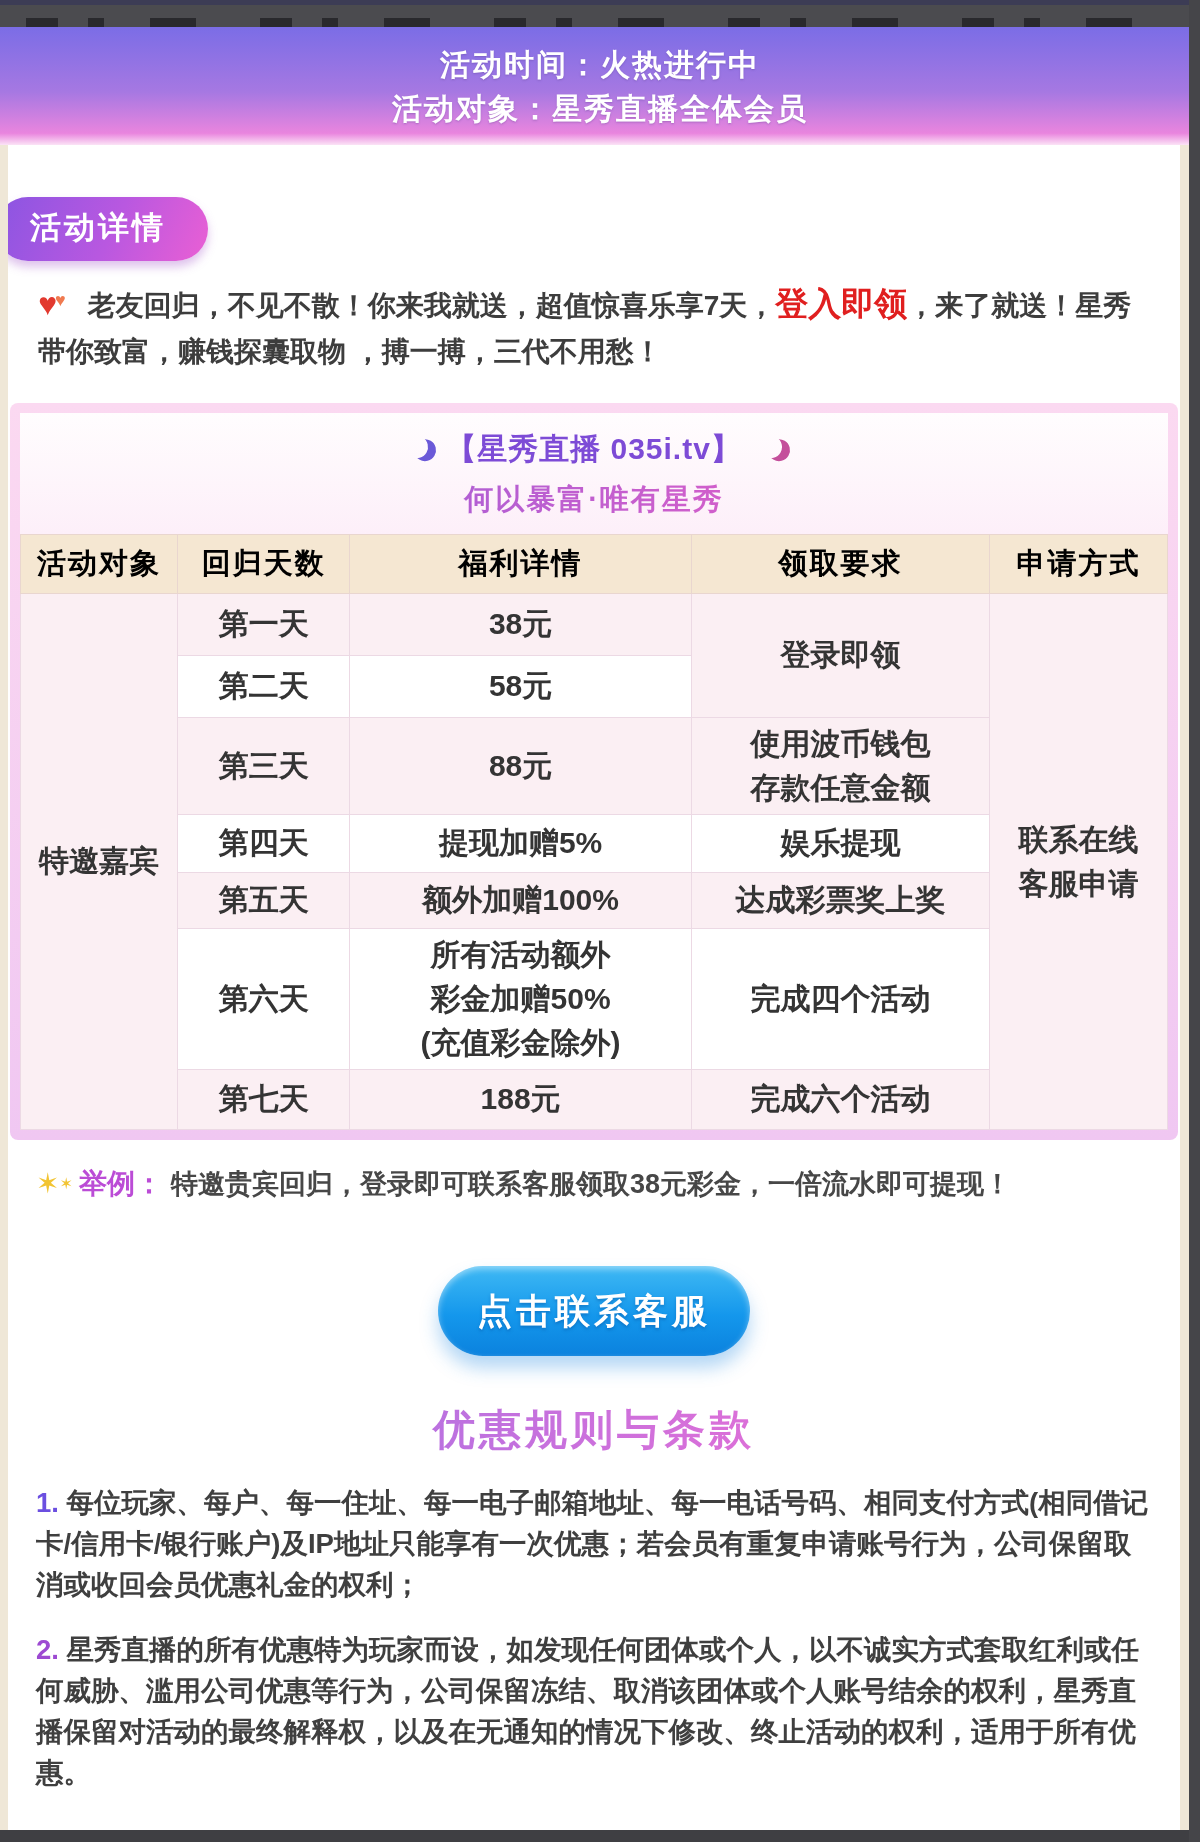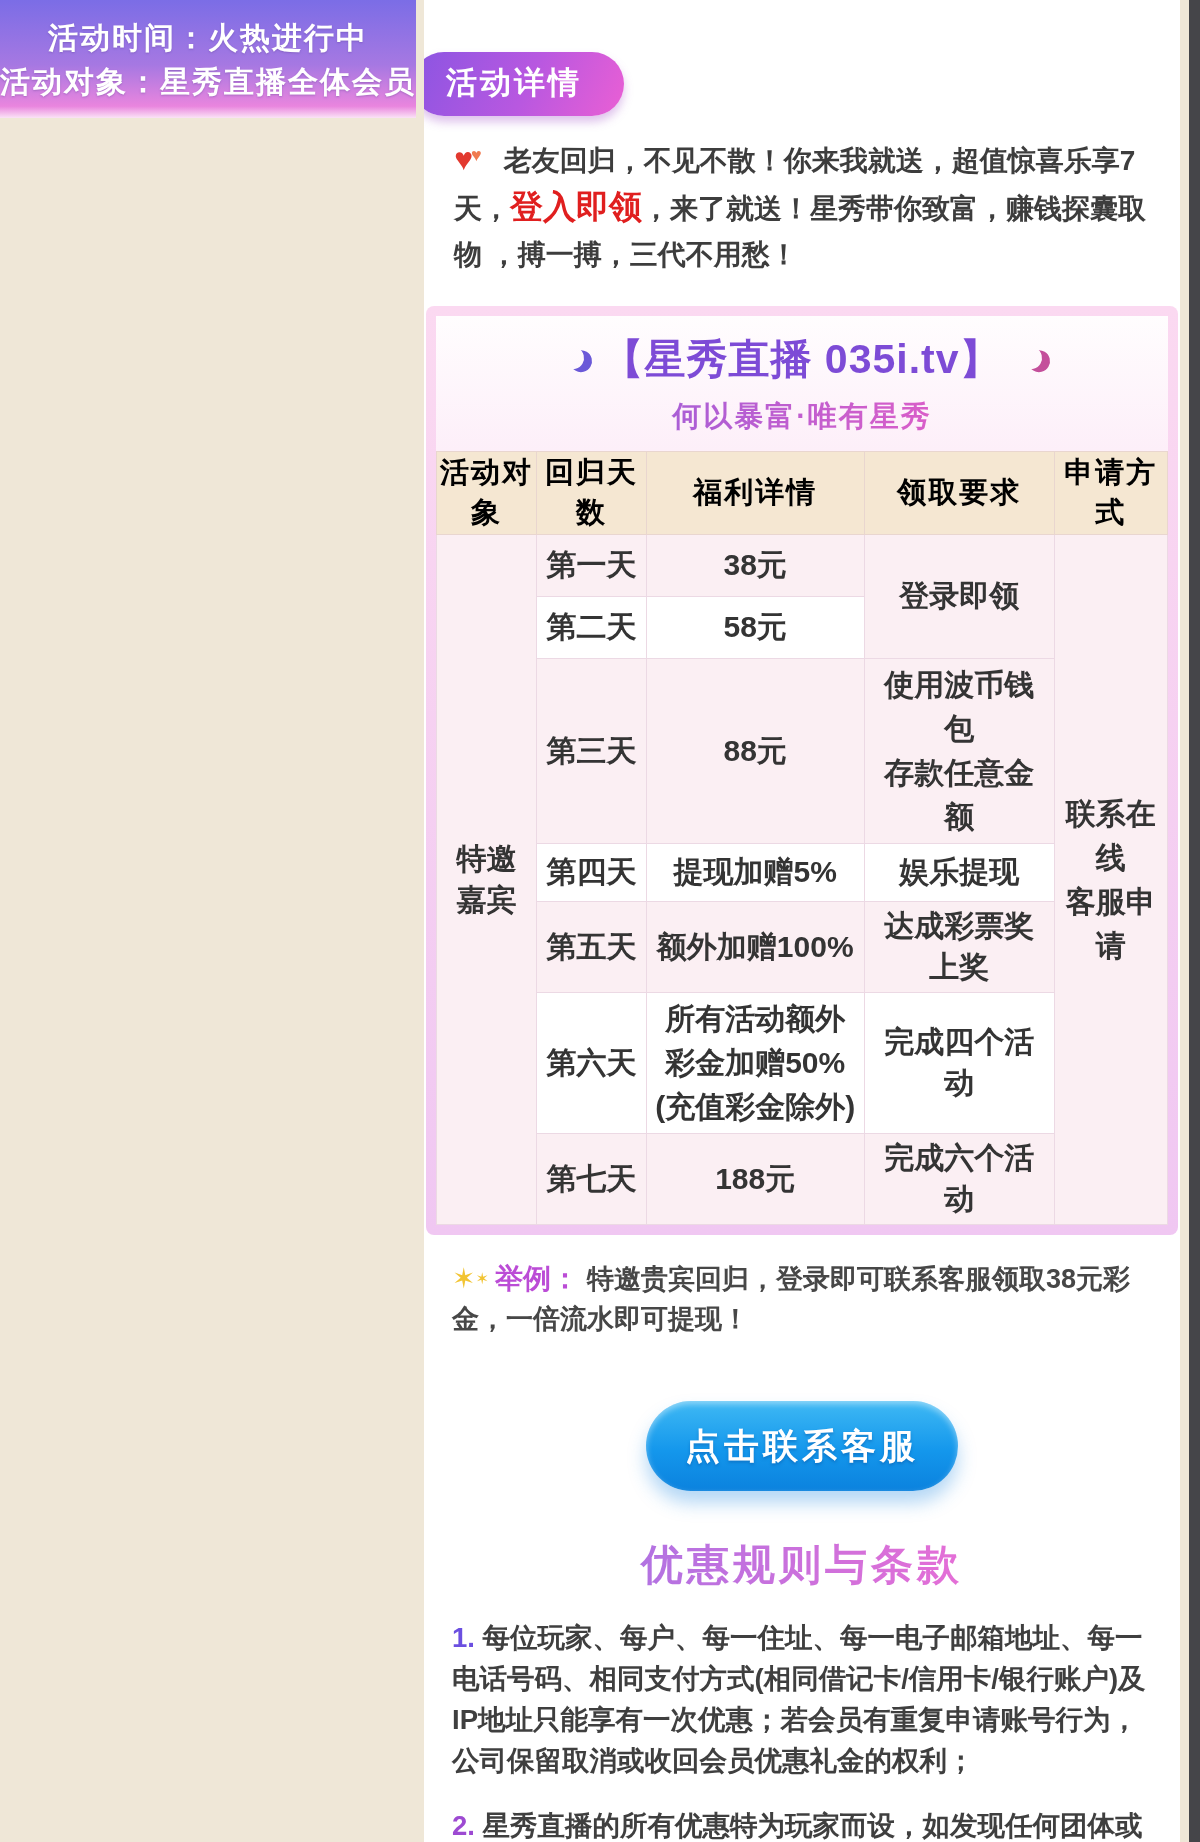--- a/index.html
+++ b/index.html
@@ -5,21 +5,21 @@
   html,body{margin:0;padding:0;}
   body{
     width:1200px;height:1842px;
     font-family:"Liberation Sans","DejaVu Sans",sans-serif;
     background:#efe7d7;
     overflow:hidden;
   }
   .page{
     position:relative;
     width:1200px;height:1842px;
-    display:flex;flex-direction:row;
+    display:flex;flex-direction:column;
   }
   
   .top-strip{
     height:22px;background:#4b4b4f;border-top:5px solid #3c3c55;
     position:relative;overflow:hidden;flex:0 0 auto;
   }
   .top-strip .frag{
     position:absolute;left:0;right:0;bottom:0;height:9px;
     background:repeating-linear-gradient(90deg,
       transparent 0 26px,#232327 26px 58px,transparent 58px 88px,
@@ -67,21 +67,21 @@
     margin:28px 2px 0 2px;
     background:linear-gradient(180deg,#fbd9f1 0%,#f0c7f2 100%);
     padding:10px;border-radius:8px;box-sizing:border-box;
   }
   .table-inner{background:#fff;}
   .table-head{
     text-align:center;
     background:linear-gradient(180deg,#fffdfe 0%,#fdeff9 100%);
     padding:16px 0 14px 0;
   }
-  .brand-line{font-size:41px;font-weight:800;color:#7d4bd6;letter-spacing:1px;}
+  .brand-line{font-size:30px;font-weight:800;color:#7d4bd6;letter-spacing:1px;}
   .moon{
     display:inline-block;width:22px;height:22px;border-radius:50%;
     box-shadow:7px 5px 0 currentColor;vertical-align:middle;
     margin:0 18px 8px 18px;transform:rotate(-14deg);
   }
   .moon-l{color:#6b59d8;}
   .moon-r{color:#c44f9b;}
   .slogan{
     margin-top:10px;font-size:29px;font-weight:800;letter-spacing:2px;
     background:linear-gradient(90deg,#a05ed8 25%,#e35ec6 75%);

